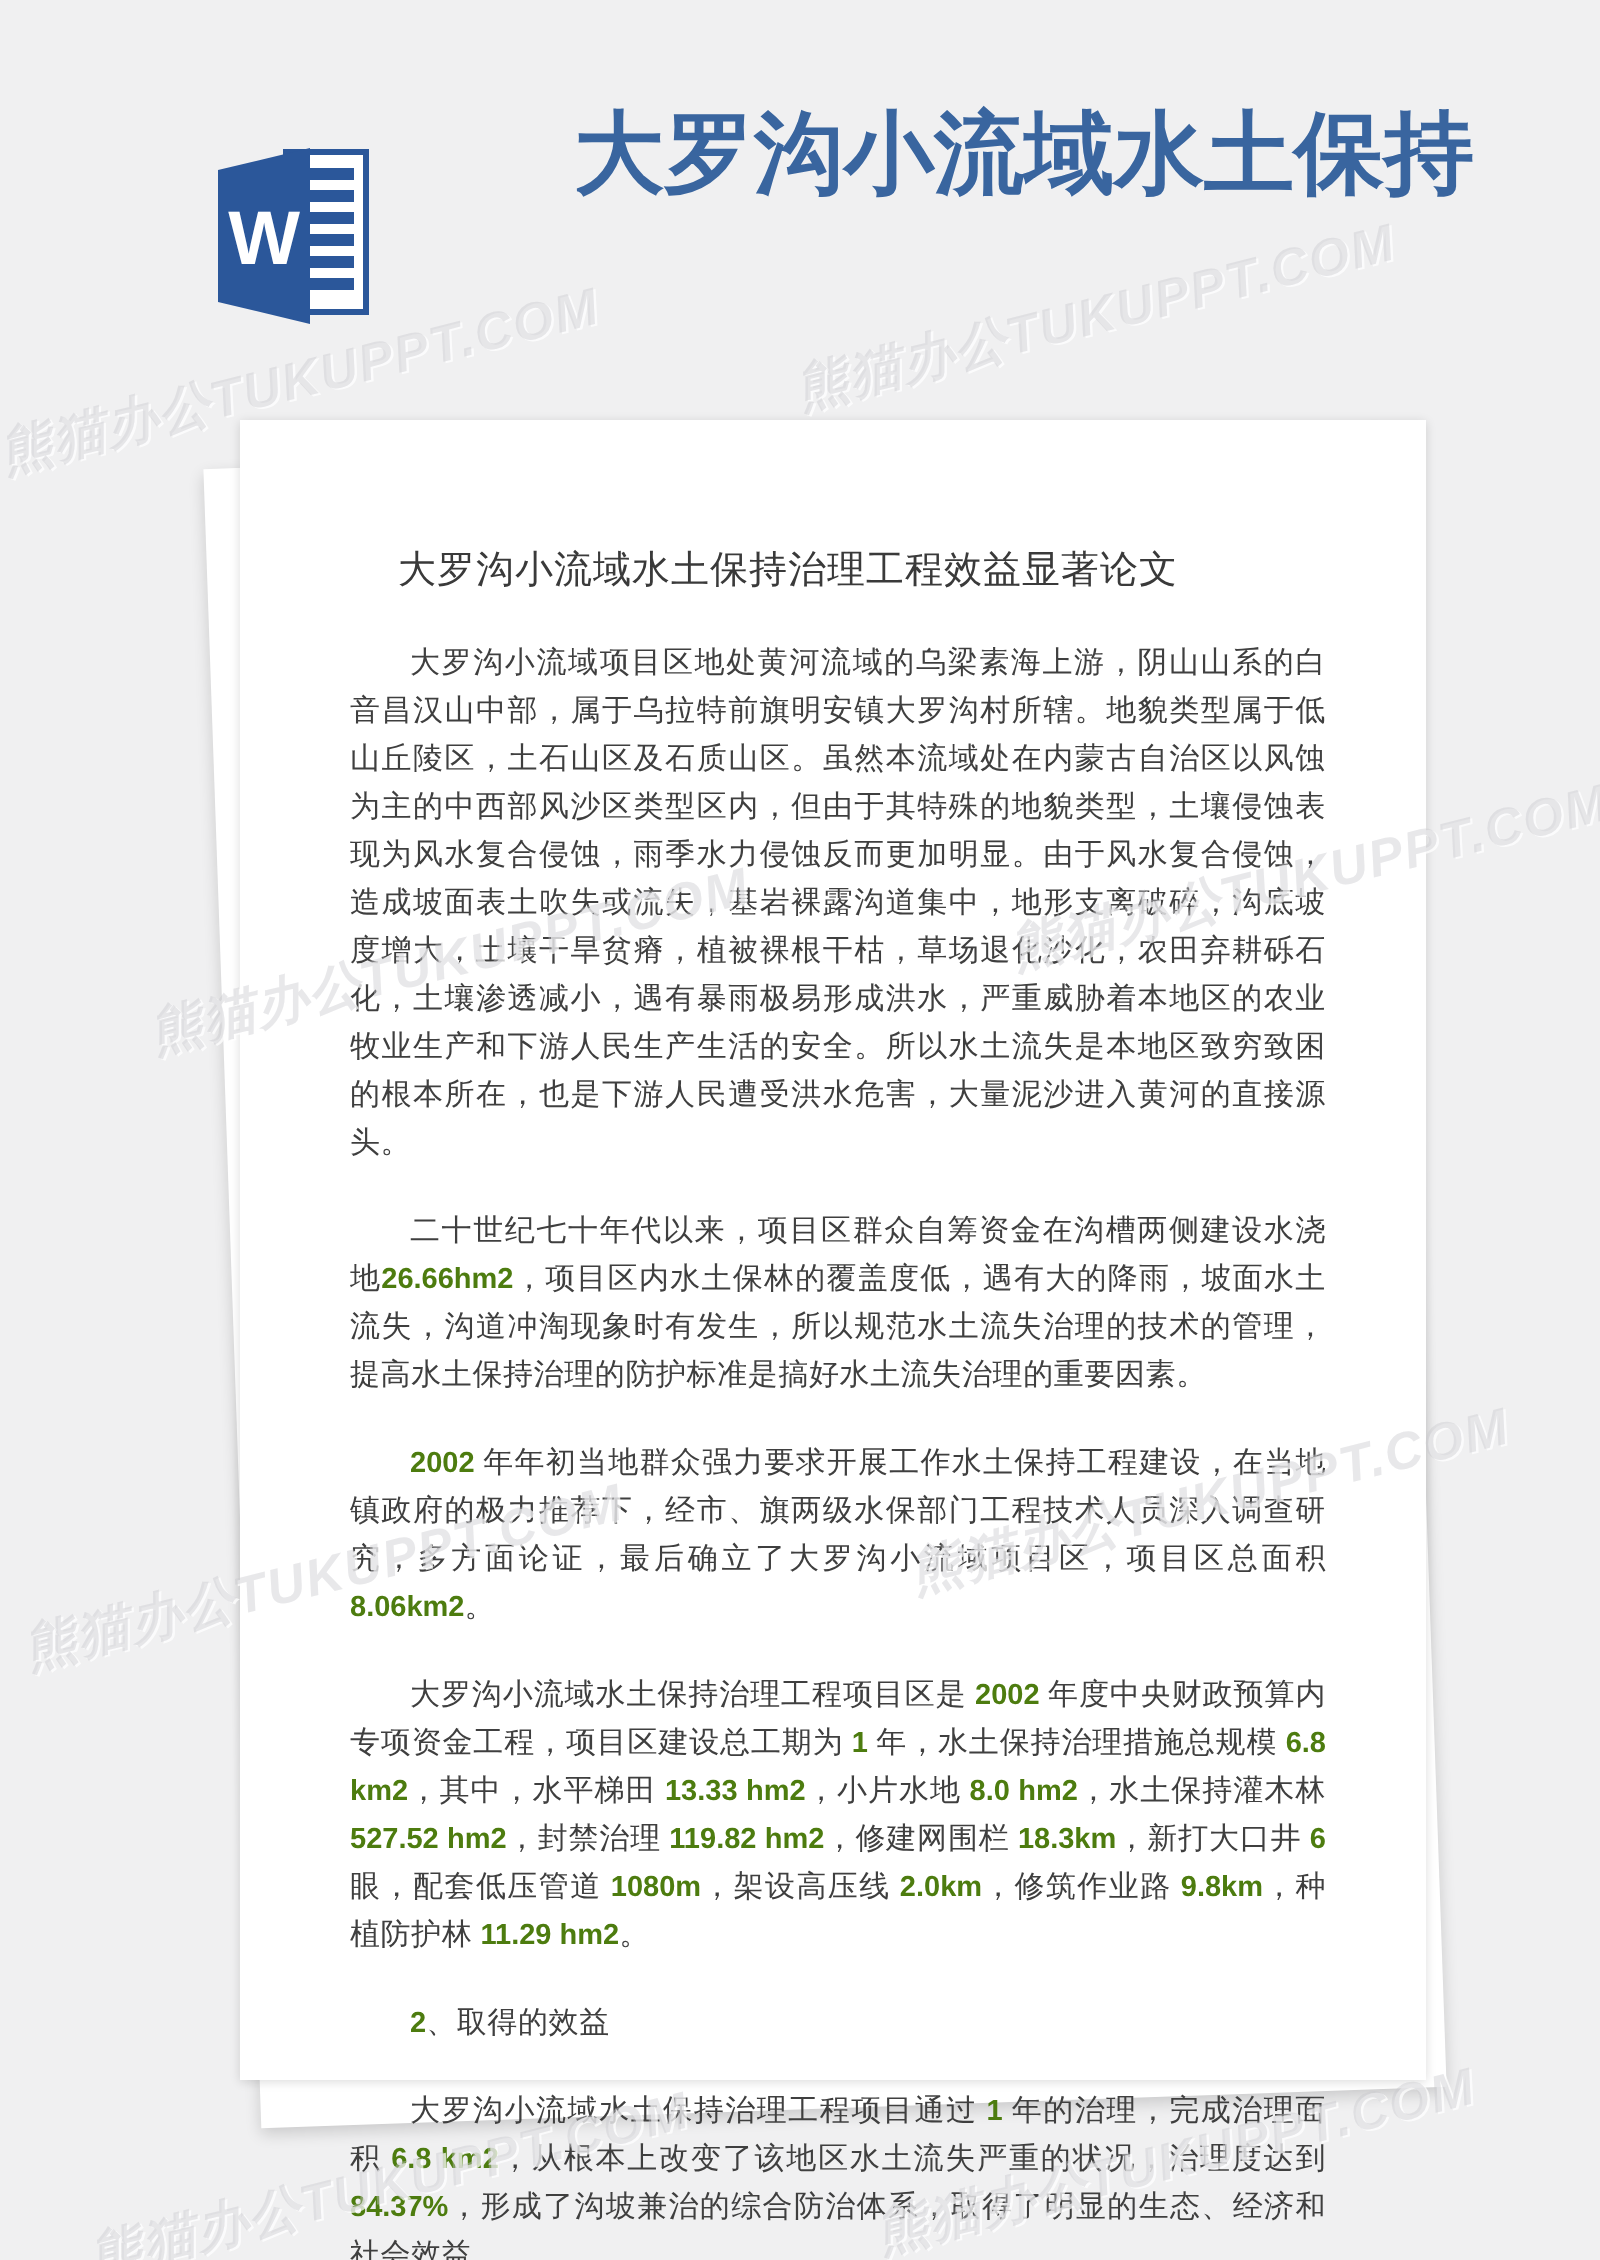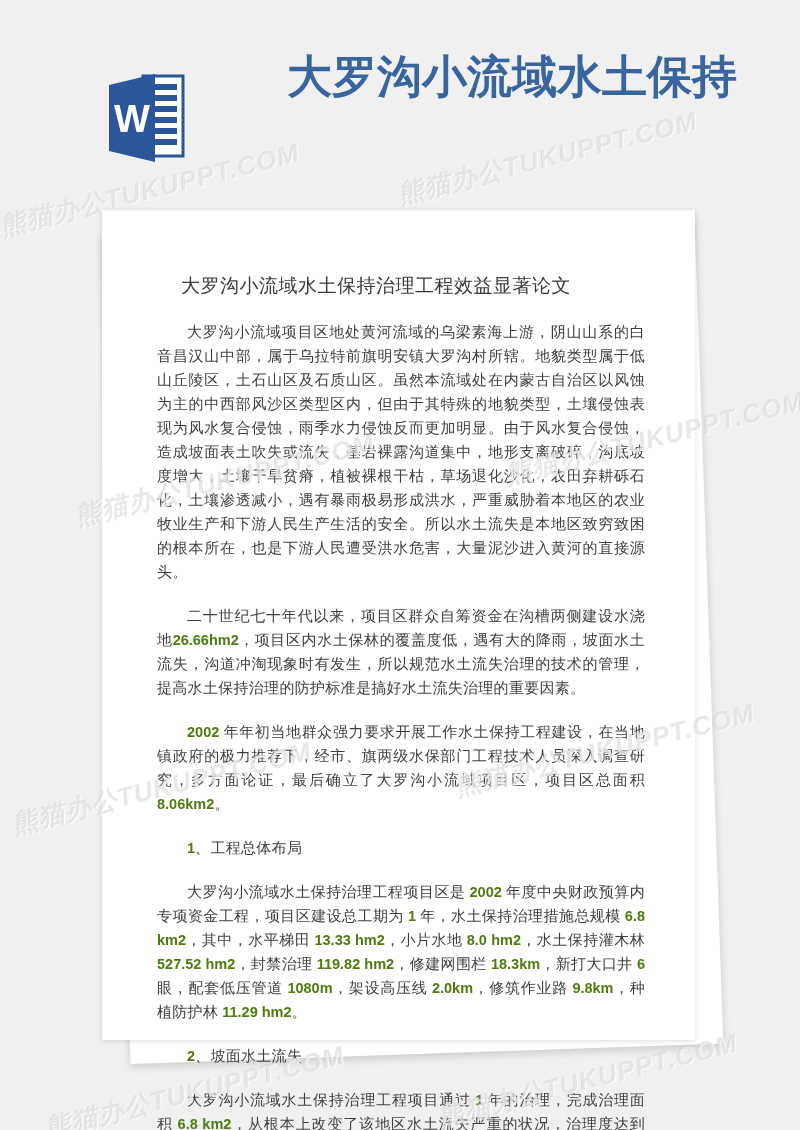--- a/index.html
+++ b/index.html
@@ -32,21 +32,21 @@
   }
   
   .page-behind{
     position:absolute;left:110px;top:210px;width:593px;height:830px;
     background:#ffffff;
     transform:translate(6px,14px) rotate(-2deg);
     box-shadow:0 3px 8px rgba(0,0,0,0.16);
     z-index:1;
   }
   .page-front{
-    position:absolute;left:102px;top:210px;width:593px;height:830px;
+    position:absolute;left:120px;top:210px;width:593px;height:830px;
     background:#ffffff;
     box-shadow:0 1px 5px rgba(0,0,0,0.14);
     z-index:2;
     box-sizing:border-box;
     padding:64px 50px 0 55px;
   }
   .doc-title{
     margin:0 0 22px 24px;
     font-size:19px;line-height:24px;font-weight:400;
     color:#3a3a3a;letter-spacing:0.5px;
@@ -102,21 +102,20 @@
   <div class="wm" style="left:588px;top:1080px;">熊猫办公TUKUPPT.COM</div>
 
   <div class="page-behind"></div>
 
   <div class="page-front">
     <h1 class="doc-title">大罗沟小流域水土保持治理工程效益显著论文</h1>
     <div>
         <p class="doc-p"><span>大罗沟小流域项目区地处黄河流域的乌梁素海上游，阴山山系的白音昌汉山中部，属于乌拉特前旗明安镇大罗沟村所辖。地貌类型属于低山丘陵区，土石山区及石质山区。虽然本流域处在内蒙古自治区以风蚀为主的中西部风沙区类型区内，但由于其特殊的地貌类型，土壤侵蚀表现为风水复合侵蚀，雨季水力侵蚀反而更加明显。由于风水复合侵蚀，造成坡面表土吹失或流失，基岩裸露沟道集中，地形支离破碎，沟底坡度增大，土壤干旱贫瘠，植被裸根干枯，草场退化沙化，农田弃耕砾石化，土壤渗透减小，遇有暴雨极易形成洪水，严重威胁着本地区的农业牧业生产和下游人民生产生活的安全。所以水土流失是本地区致穷致困的根本所在，也是下游人民遭受洪水危害，大量泥沙进入黄河的直接源头。</span></p>
         <p class="doc-p"><span>二十世纪七十年代以来，项目区群众自筹资金在沟槽两侧建设水浇地</span><span class="num">26.66hm2</span><span>，项目区内水土保林的覆盖度低，遇有大的降雨，坡面水土流失，沟道冲淘现象时有发生，所以规范水土流失治理的技术的管理，提高水土保持治理的防护标准是搞好水土流失治理的重要因素。</span></p>
         <p class="doc-p"><span class="num">2002</span><span> 年年初当地群众强力要求开展工作水土保持工程建设，在当地镇政府的极力推荐下，经市、旗两级水保部门工程技术人员深入调查研究，多方面论证，最后确立了大罗沟小流域项目区，项目区总面积 </span><span class="num">8.06km2</span><span>。</span></p>
-        <p class="doc-p"><span class="num">1</span><span>、工程总体布局</span></p>
         <p class="doc-p"><span>大罗沟小流域水土保持治理工程项目区是 </span><span class="num">2002</span><span> 年度中央财政预算内专项资金工程，项目区建设总工期为 </span><span class="num">1</span><span> 年，水土保持治理措施总规模 </span><span class="num">6.8 km2</span><span>，其中，水平梯田 </span><span class="num">13.33 hm2</span><span>，小片水地 </span><span class="num">8.0 hm2</span><span>，水土保持灌木林 </span><span class="num">527.52 hm2</span><span>，封禁治理 </span><span class="num">119.82 hm2</span><span>，修建网围栏 </span><span class="num">18.3km</span><span>，新打大口井 </span><span class="num">6</span><span> 眼，配套低压管道 </span><span class="num">1080m</span><span>，架设高压线 </span><span class="num">2.0km</span><span>，修筑作业路 </span><span class="num">9.8km</span><span>，种植防护林 </span><span class="num">11.29 hm2</span><span>。</span></p>
-        <p class="doc-p"><span class="num">2</span><span>、坡面水土流失</span></p>
+        <p class="doc-p"><span class="num">2</span><span>、取得的效益</span></p>
         <p class="doc-p"><span>大罗沟小流域水土保持治理工程项目通过 </span><span class="num">1</span><span> 年的治理，完成治理面积 </span><span class="num">6.8 km2</span><span>，从根本上改变了该地区水土流失严重的状况，治理度达到 </span><span class="num">84.37%</span><span>，形成了沟坡兼治的综合防治体系，取得了明显的生态、经济和社会效益。</span></p>
         <p class="doc-p"><span>(1)生态效益显著。工程实施后，地面植被覆盖度由治理前的 </span><span class="num">15%</span><span>提高到 </span></p>
       </div>
   </div>
 
 </div>
 
 </body></html>

